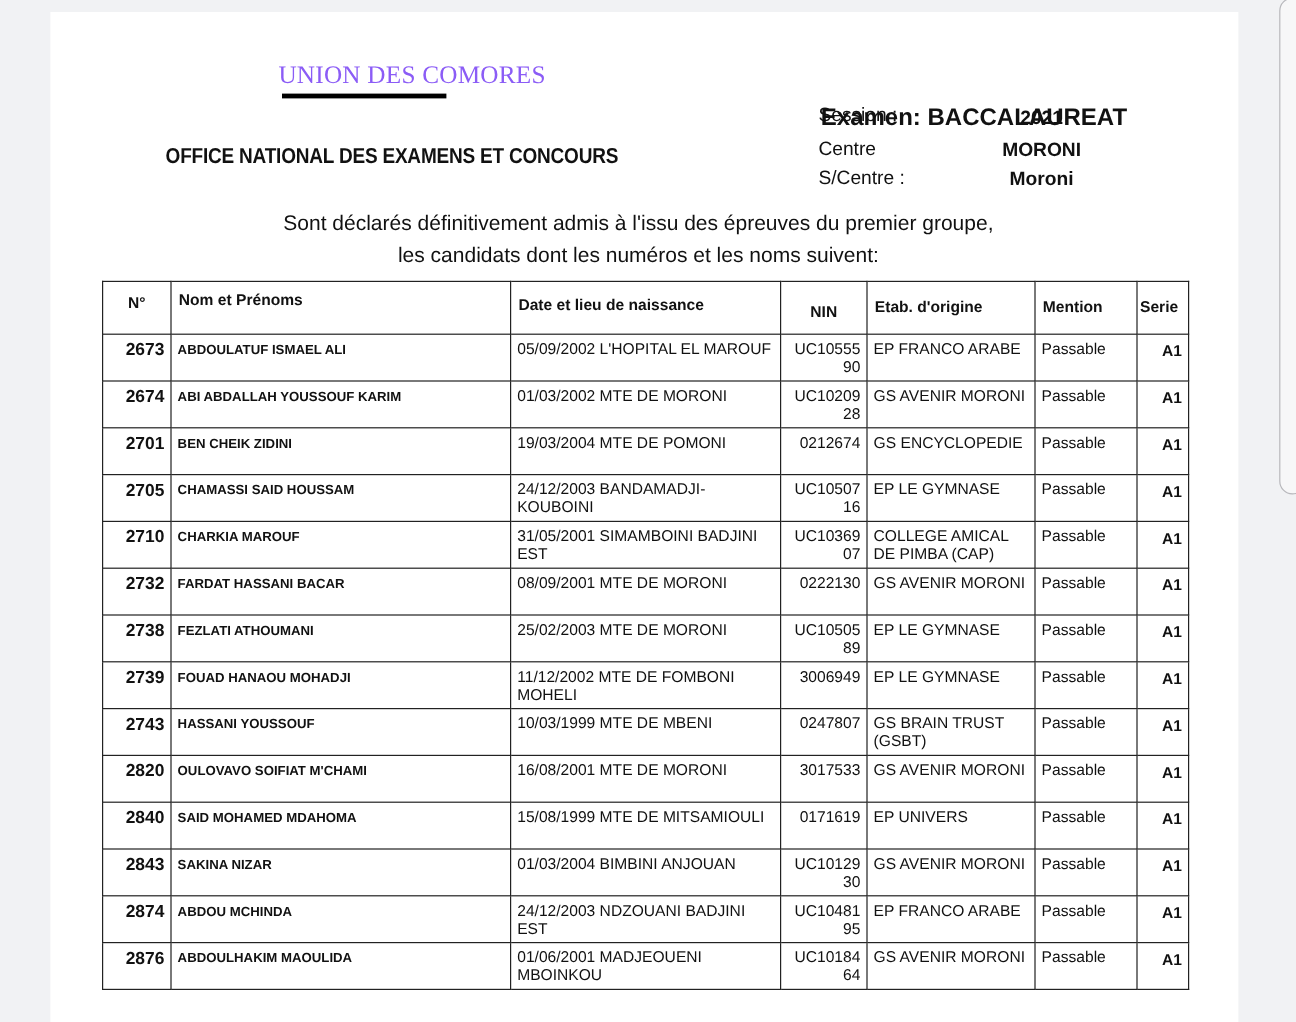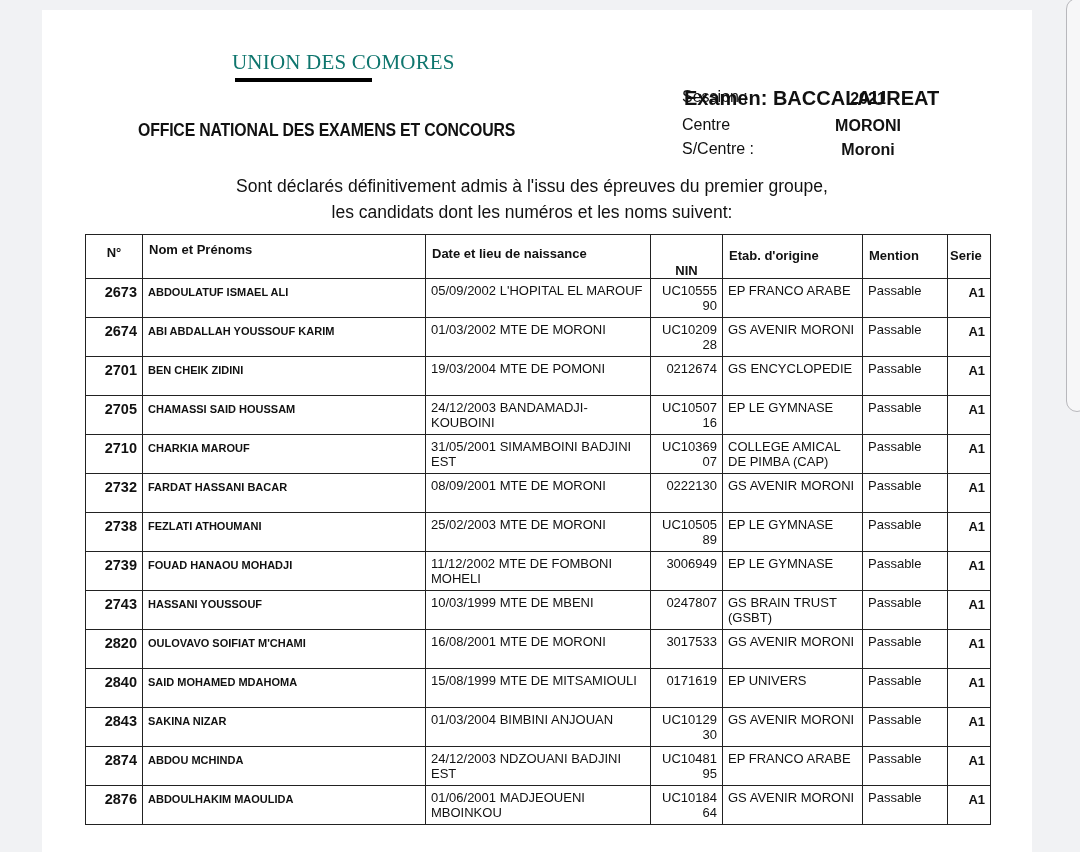--- a/index.html
+++ b/index.html
@@ -2,34 +2,34 @@
 <html><head>
 <meta charset="utf-8">
 <style>
   * { box-sizing: border-box; margin: 0; padding: 0; }
   html, body { width: 1080px; height: 852px; overflow: hidden; background: #f1f2f4; }
   body { position: relative; font-family: "Liberation Sans", sans-serif; color: #111; }
   .page { position: absolute; left: 42px; top: 10px; width: 990px; height: 860px; background: #ffffff; }
   .scroll-thumb { position: absolute; left: 1066px; top: -2px; width: 22px; height: 414px;
     border: 1.5px solid #b8b8bc; border-radius: 12px; background: #f7f7f8; }
   .union { position: absolute; left: 190px; top: 40px; font-family: "Liberation Serif", serif;
-    font-size: 21px; letter-spacing: 0.2px; color: #0f766e; }
+    font-size: 21px; letter-spacing: 0.2px; color: #8b5cf6; }
   .union-rule { position: absolute; left: 193px; top: 68px; width: 137px; height: 4px; background: #000; }
   .office { position: absolute; left: 96px; top: 110px; font-size: 18px; font-weight: bold;
     transform: scaleX(0.88); transform-origin: left; letter-spacing: -0.2px; }
   .examen { position: absolute; left: 642px; top: 46px; font-size: 20px; font-weight: bold; margin-top: 31px; }
   .meta-label { position: absolute; left: 640px; font-size: 16px; }
   .meta-val { position: absolute; font-size: 16px; font-weight: bold; text-align: center; width: 120px; left: 766px; }
   .intro { position: absolute; left: 0; width: 900px; text-align: center; font-size: 17.5px; }
   table { position: absolute; left: 43px; top: 224px; border-collapse: collapse; table-layout: fixed; width: 905px; }
   td, th { border: 1.5px solid #222; vertical-align: top; font-size: 13px; line-height: 15px; }
   th { height: 44px; font-weight: bold; text-align: left; padding: 7px 6px 0 6px; font-size: 13px; }
   th.c-n { text-align: center; padding-top: 10px; }
   th.c-date, th.c-nin, th.c-etab, th.c-mention, th.c-serie { padding-top: 11px; }
-  th.c-nin { text-align: center; padding-top: 28px; }
+  th.c-nin { text-align: center; padding-top: 17px; }
   th.c-etab, th.c-mention { padding-top: 13px; }
   th.c-serie { padding: 13px 2px 0 2px; }
   td { height: 39px; padding: 4px 5px 0 5px; }
   td.c-n { text-align: right; font-weight: bold; font-size: 14.5px; padding-top: 6px; padding-right: 5px; }
   td.c-name { font-weight: bold; font-size: 11px; padding-top: 5px; line-height: 17px; }
   td.c-nin { text-align: right; padding-right: 5px; }
   td.c-serie { text-align: right; font-weight: bold; padding-top: 6px; }
 </style>
 </head>
 <body>

